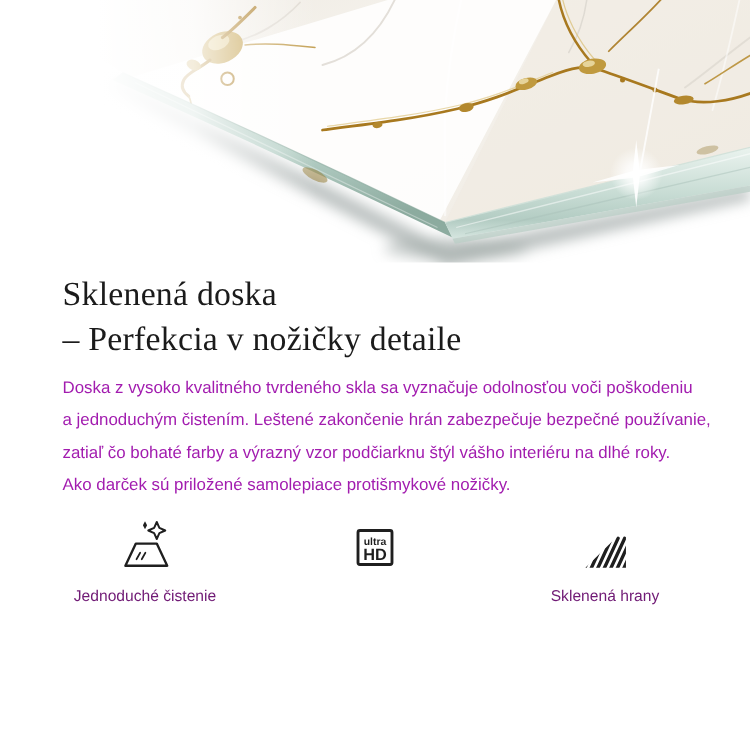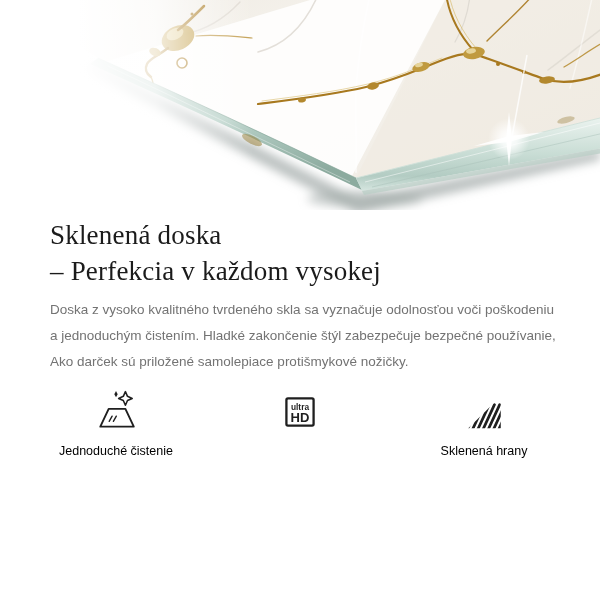--- a/index.html
+++ b/index.html
@@ -11,31 +11,31 @@
   .hero{width:600px;height:210px;display:block;position:relative;}
   .hero svg{display:block;}
   .text-block{padding:0 68px 0 50px;}
   .page-title{
     margin:7px 0 0 0;
     font-family:"Liberation Serif","DejaVu Serif",serif;
     font-weight:400;color:#1b1b1b;
     font-size:27px;line-height:36px;letter-spacing:.2px;
   }
   .page-title span{display:block;}
-  .product-description{margin:8px 0 0 0;color:#737373;font-size:13.5px;line-height:26px;}
+  .product-description{margin:8px 0 0 0;color:#a21caf;font-size:13.5px;line-height:26px;}
   .product-description span{display:block;white-space:nowrap;}
   .features{
     margin-top:14px;padding:0 24px;
     display:grid;grid-template-columns:repeat(3,1fr);row-gap:22px;
     text-align:center;
   }
   .feature{display:flex;flex-direction:column;align-items:center;}
   .feature-icon{height:46px;display:flex;align-items:flex-end;justify-content:center;}
   .feature-label{
-    margin-top:8px;font-size:12.5px;line-height:17px;color:#000000;
+    margin-top:8px;font-size:12.5px;line-height:17px;color:#701a75;
     max-width:150px;
   }
   .ico{stroke:#1f1f1f;fill:none;stroke-width:1.8;stroke-linecap:round;stroke-linejoin:round;}
   .ico text{stroke:none;fill:#1f1f1f;font-family:"Liberation Sans",sans-serif;}
 </style>
 </head>
 <body>
 
 <div class="hero">
   <svg width="600" height="210" viewBox="0 0 600 210" preserveAspectRatio="none" role="img">
@@ -147,25 +147,26 @@
       <circle cx="509" cy="139" r="3" fill="#ffffff"></circle>
     </g>
 
     <rect x="-5" y="-5" width="258" height="220" fill="url(#fadeLeft)"></rect>
   </svg>
 </div>
 
 <div class="text-block">
   <h1 class="page-title">
     <span>Sklenená doska</span>
-    <span>– Perfekcia v každom vysokej</span>
+    <span>– Perfekcia v nožičky detaile</span>
   </h1>
   <p class="product-description">
     <span>Doska z vysoko kvalitného tvrdeného skla sa vyznačuje odolnosťou voči poškodeniu</span>
-    <span>a jednoduchým čistením. Hladké zakončenie štýl zabezpečuje bezpečné používanie,</span>
+    <span>a jednoduchým čistením. Leštené zakončenie hrán zabezpečuje bezpečné používanie,</span>
+    <span>zatiaľ čo bohaté farby a výrazný vzor podčiarknu štýl vášho interiéru na dlhé roky.</span>
     <span>Ako darček sú priložené samolepiace protišmykové nožičky.</span>
   </p>
 </div>
 
 <div class="features">
 
   <div class="feature">
     <div class="feature-icon">
       <svg class="ico" width="46" height="46" viewBox="0 0 44 44">
         <path d="M15,19 L31,19 L39,36 L7,36 Z"></path>

